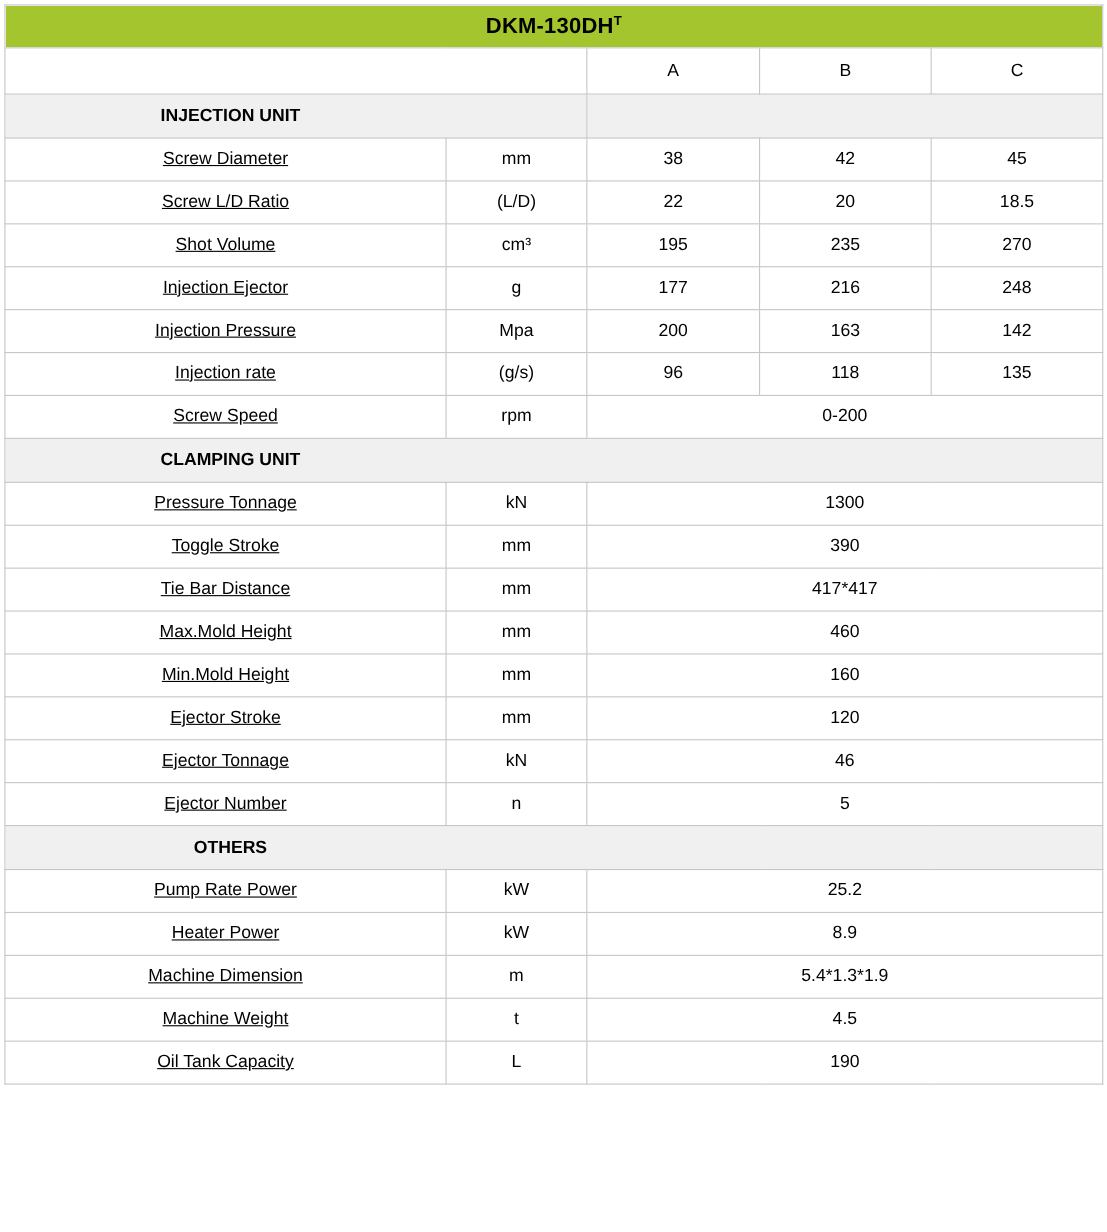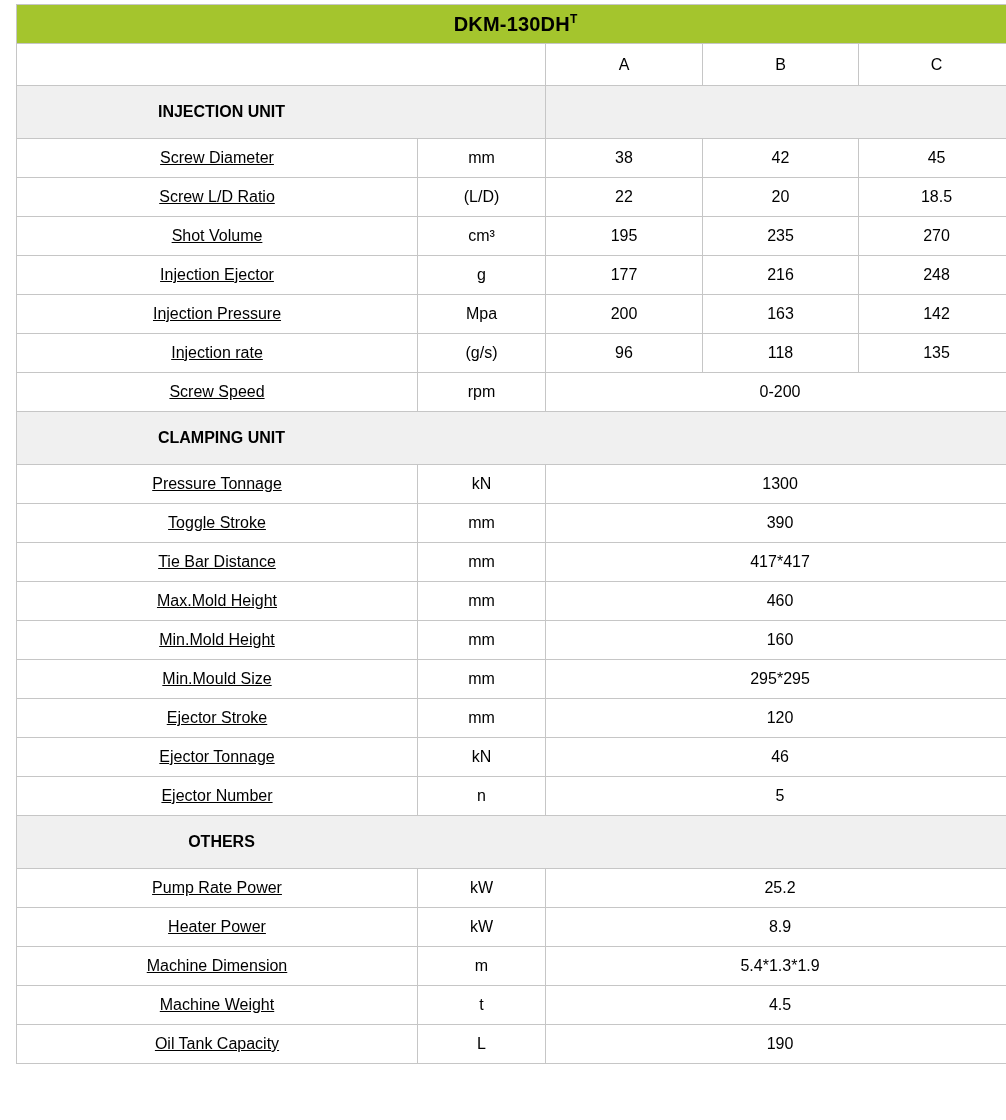--- a/index.html
+++ b/index.html
@@ -9,21 +9,21 @@
     --outer:#a6a6a6;
     --text:#000000;
   }
   *{box-sizing:border-box;}
   html,body{margin:0;padding:0;background:#ffffff;}
   body{
     width:1006px;height:1120px;
     font-family:"Liberation Sans","DejaVu Sans",sans-serif;
     color:var(--text);
   }
-  .page{padding:4px 4px 2px 16px;}
+  .page{padding:4px 4px 2px 4px;}
   table.spec{
     border-collapse:collapse;
     table-layout:fixed;
     width:998px;
     border:1px solid var(--outer);
   }
   table.spec td,table.spec th{
     border:1px solid var(--grid);
     text-align:center;
     vertical-align:middle;
@@ -42,21 +42,21 @@
   }
   tr.title-row sup{
     font-size:12px;
     font-weight:bold;
     vertical-align:super;
     line-height:0;
   }
   tr.col-header-row td{height:42px;font-size:16px;}
   tr.section-row td{
     background:var(--section-gray);
-    height:53px;
+    height:40px;
   }
   .section-label{
     display:block;
     width:401px;
     text-align:center;
     font-weight:bold;
     font-size:16px;
   }
   tr.data-row td{height:39px;}
   td.label-cell{width:401px;text-decoration:underline;}
@@ -163,25 +163,20 @@
           <td class="label-cell">Max.Mold Height</td>
           <td class="unit-cell">mm</td>
           <td colspan="3">460</td>
         </tr>
         <tr class="data-row">
           <td class="label-cell">Min.Mold Height</td>
           <td class="unit-cell">mm</td>
           <td colspan="3">160</td>
         </tr>
         <tr class="data-row">
-          <td class="label-cell">Min.Mould Size</td>
-          <td class="unit-cell">mm</td>
-          <td colspan="3">295*295</td>
-        </tr>
-        <tr class="data-row">
           <td class="label-cell">Ejector Stroke</td>
           <td class="unit-cell">mm</td>
           <td colspan="3">120</td>
         </tr>
         <tr class="data-row">
           <td class="label-cell">Ejector Tonnage</td>
           <td class="unit-cell">kN</td>
           <td colspan="3">46</td>
         </tr>
         <tr class="data-row">

